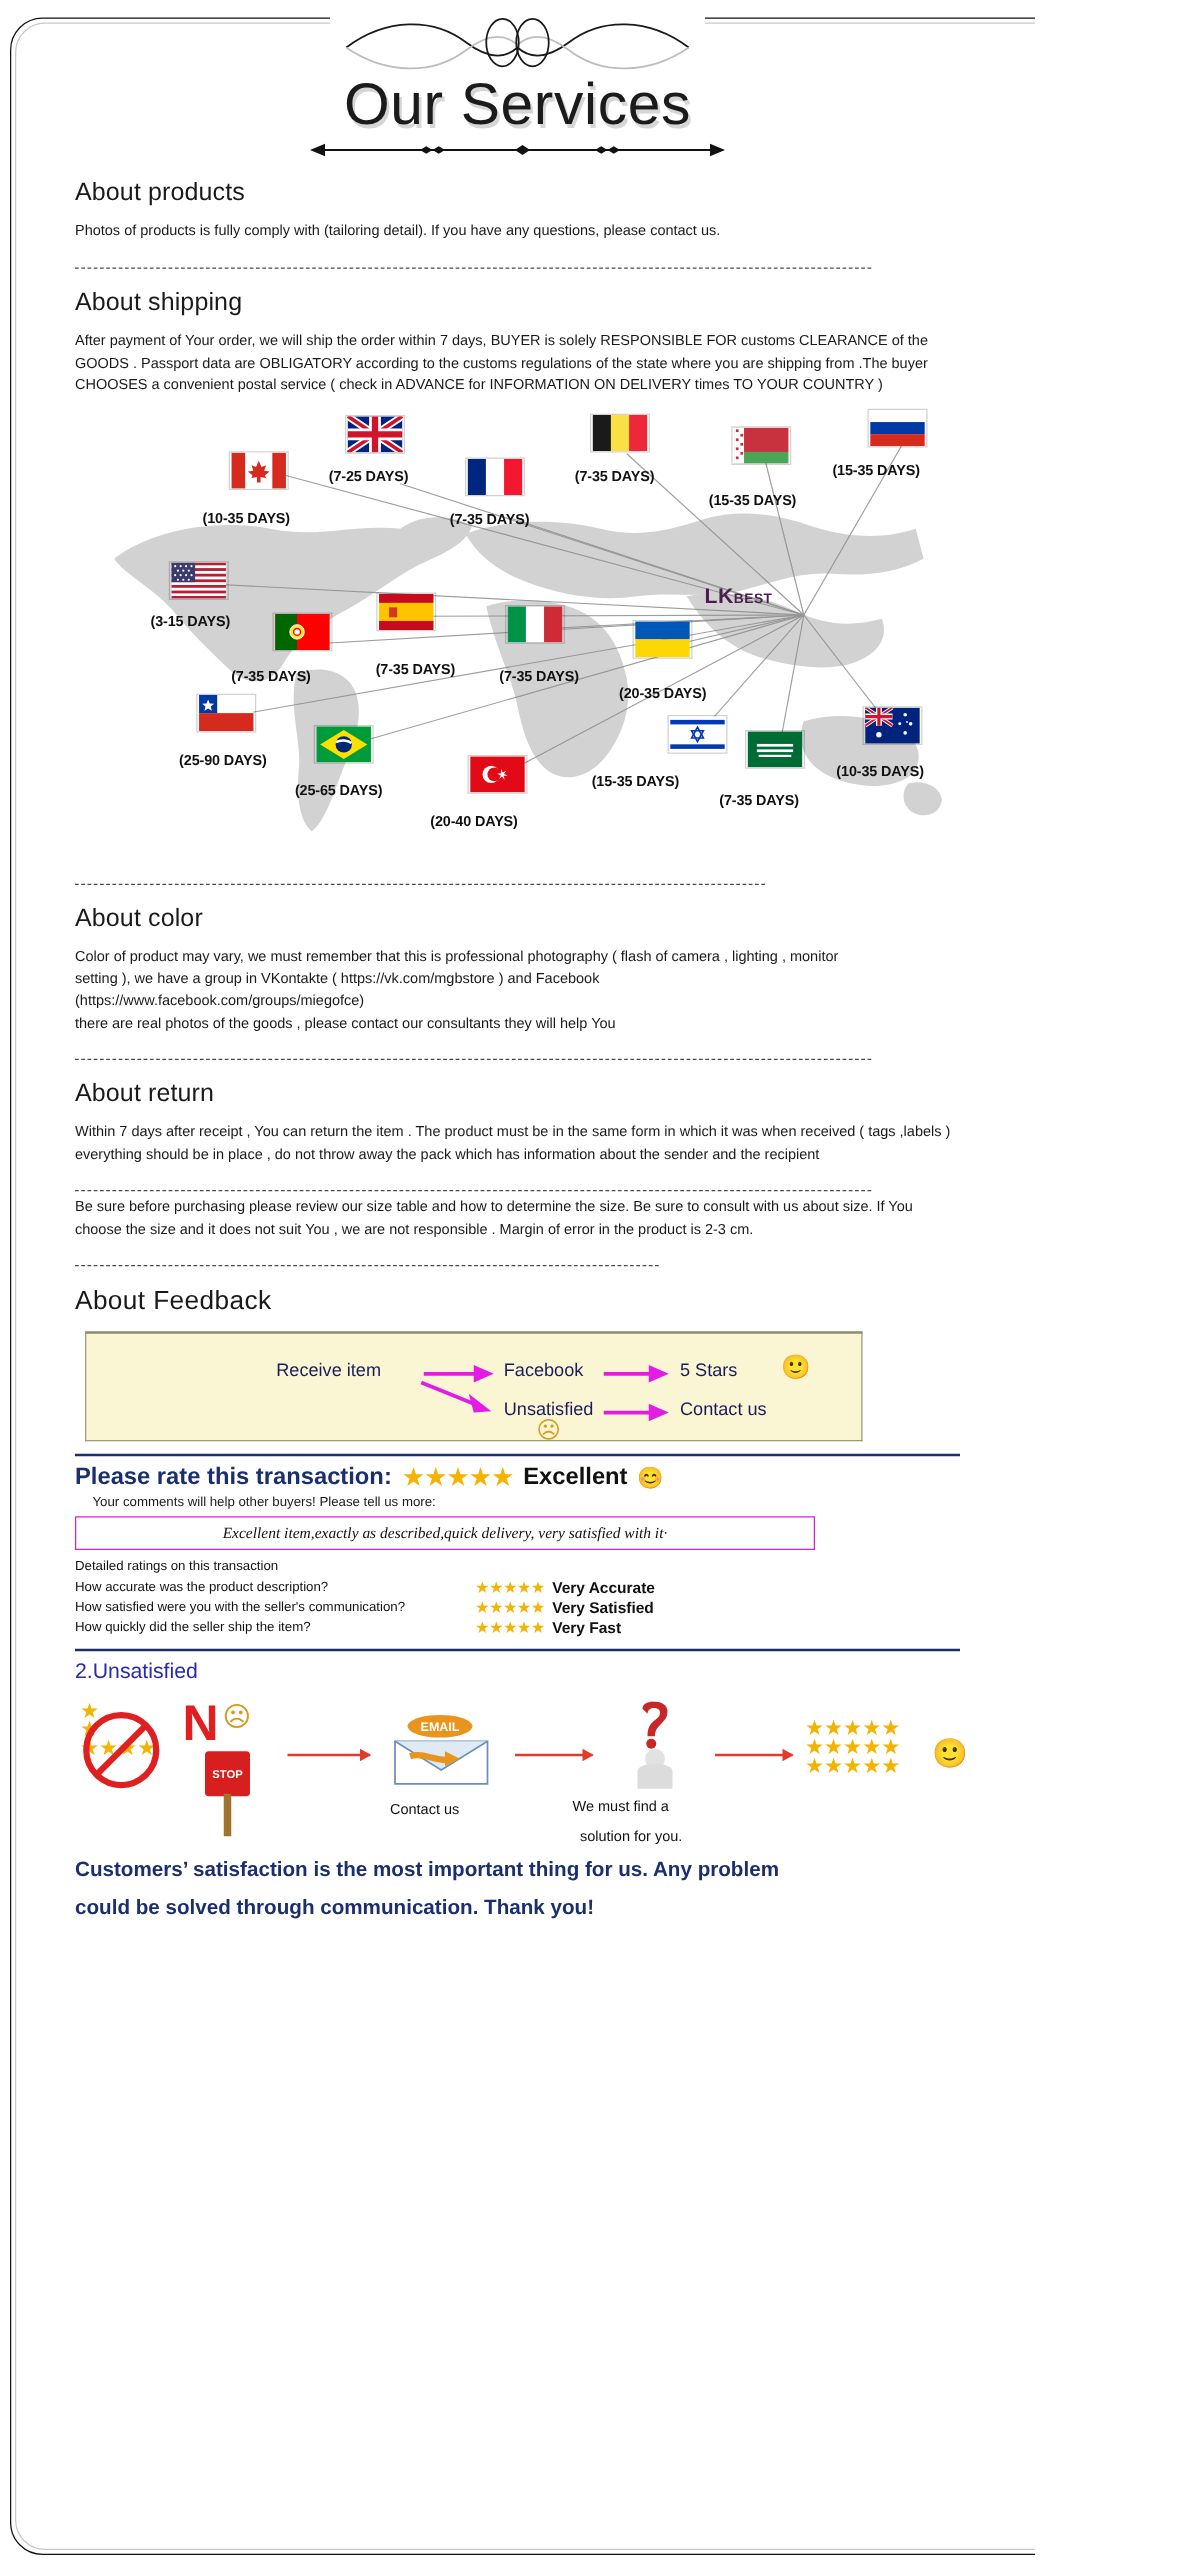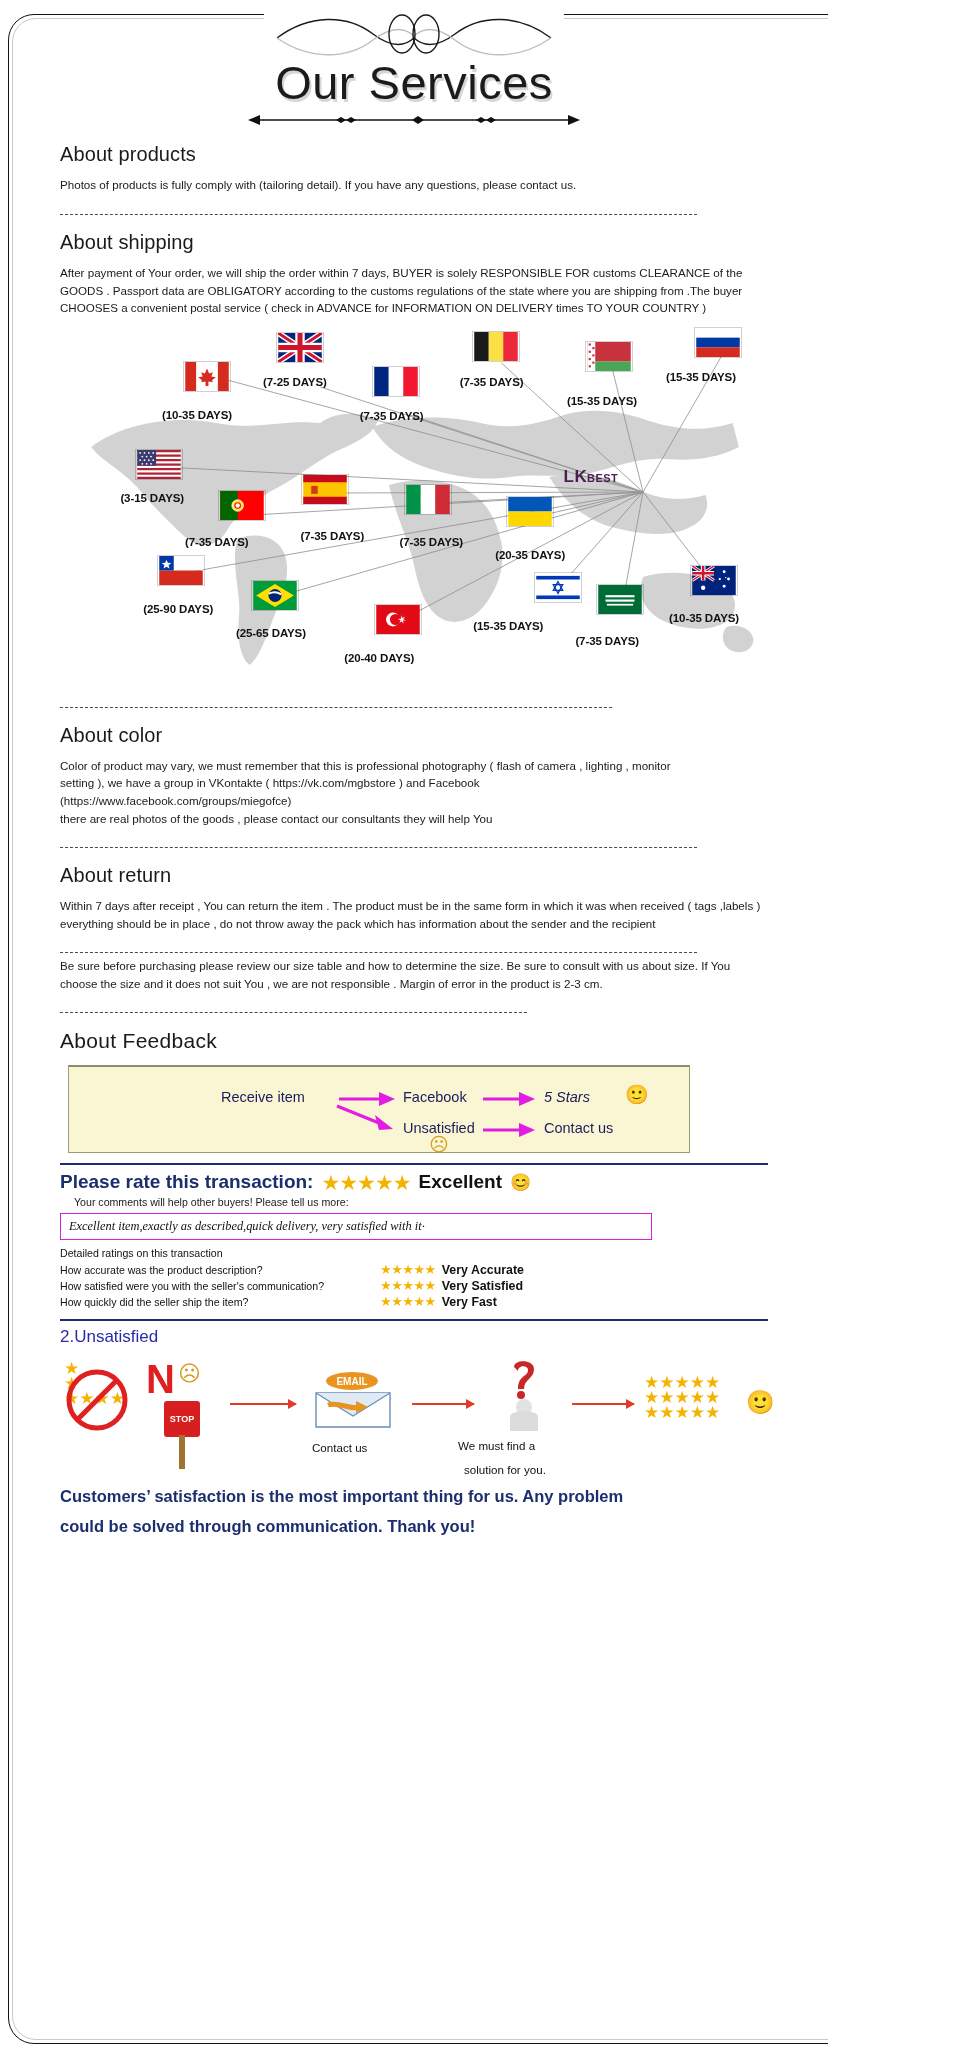--- a/index.html
+++ b/index.html
@@ -145,20 +145,21 @@
   .excellent { font-size: 19px; font-weight: bold; color: #111; }
   .sub-note { font-size: 10.6px; color: #1a1a1a; margin: 3px 14px 5px; }
   .comment-box {
     border: 1.6px solid #d61fd6;
     padding: 5px 8px;
     width: 592px;
     font-style: italic;
     font-size: 12.4px;
     color: #111;
     font-family: "Liberation Serif", serif;
+    text-align: center;
   }
   .ratings-title { font-size: 10.6px; color: #111; margin: 7px 0 3px; }
   .rrow { display: flex; align-items: center; font-size: 10.6px; color: #111; margin: 1px 0; }
   .rrow .q { width: 320px; }
   .rrow .s { color: #f5b301; font-size: 13px; letter-spacing: -.5px; }
   .rrow .v { font-weight: bold; font-size: 12.4px; margin-left: 6px; color: #111; }
 
   
   .unsat-row { position: relative; height: 120px; margin-top: 6px; }
   .u-cap { position: absolute; font-size: 11.6px; color: #111; }
@@ -490,21 +491,21 @@
       <span class="flow-t" style="left:152px; top:22px;">Receive item</span>
       <svg style="position:absolute;left:268px;top:24px;" width="60" height="16">
         <line x1="2" y1="8" x2="44" y2="8" stroke="#e21ce2" stroke-width="3"></line>
         <polygon points="58,8 42,1 42,15" fill="#e21ce2"></polygon>
       </svg>
       <span class="flow-t" style="left:334px; top:22px;">Facebook</span>
       <svg style="position:absolute;left:412px;top:24px;" width="56" height="16">
         <line x1="2" y1="8" x2="40" y2="8" stroke="#e21ce2" stroke-width="3"></line>
         <polygon points="54,8 38,1 38,15" fill="#e21ce2"></polygon>
       </svg>
-      <span class="flow-t" style="left:475px; top:22px;font-style:italic;">5 Stars</span>
+      <span class="flow-t" style="left:475px; top:22px;">5 Stars</span>
       <span class="emoji" style="left:556px; top:18px;">🙂</span>
 
       <svg style="position:absolute;left:266px;top:36px;" width="66" height="30">
         <line x1="2" y1="3" x2="44" y2="20" stroke="#e21ce2" stroke-width="3"></line>
         <polygon points="58,26 40,12 44,27" fill="#e21ce2"></polygon>
       </svg>
       <span class="flow-t" style="left:334px; top:53px;">Unsatisfied</span>
       <svg style="position:absolute;left:412px;top:55px;" width="56" height="16">
         <line x1="2" y1="8" x2="40" y2="8" stroke="#e21ce2" stroke-width="3"></line>
         <polygon points="54,8 38,1 38,15" fill="#e21ce2"></polygon>

